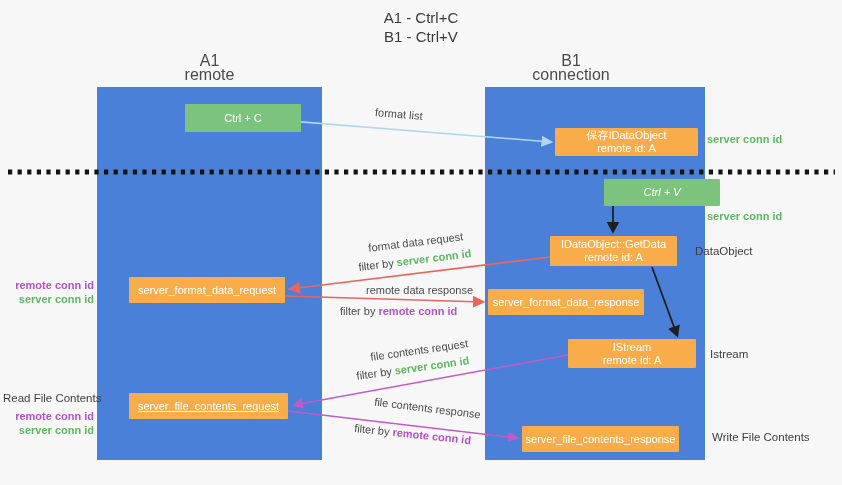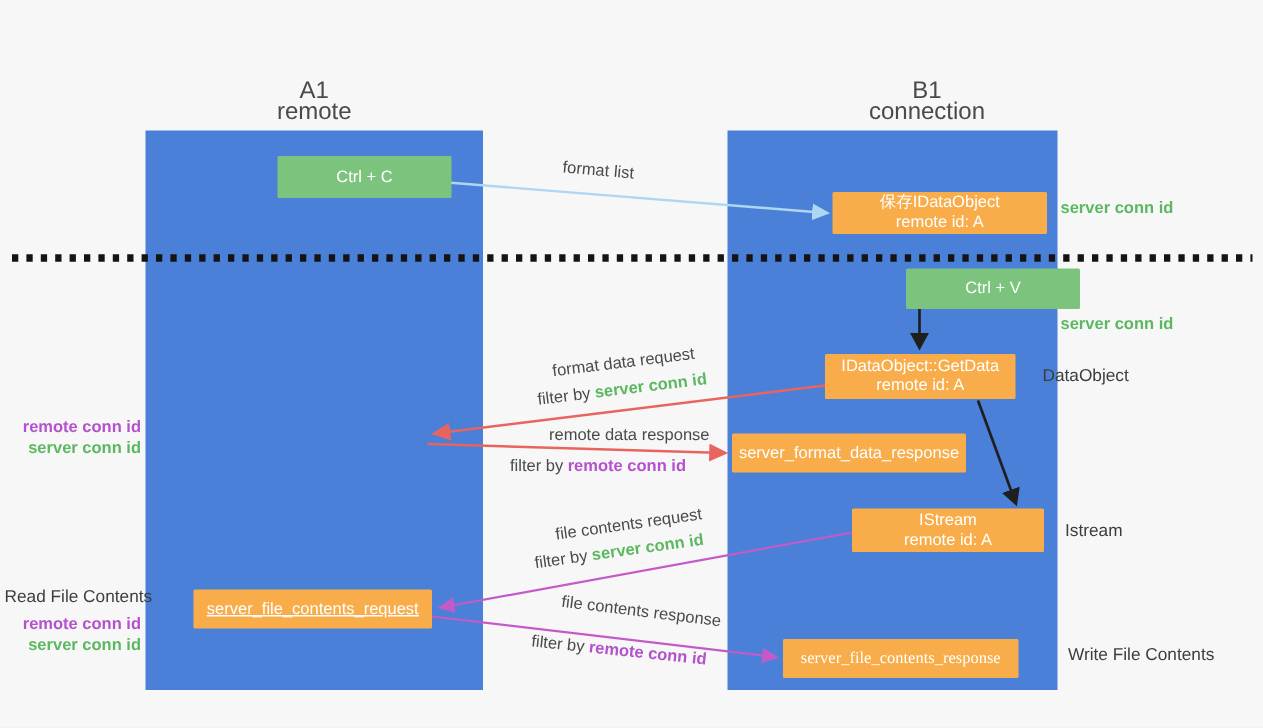--- a/index.html
+++ b/index.html
@@ -26,26 +26,30 @@
   .side-purple{font-size:11px;font-weight:bold;color:var(--text-purple,#b352cc);white-space:nowrap;}
   .side-dark{font-size:11.5px;color:#3d3d3d;white-space:nowrap;}
   .ralign{text-align:right;width:90px;}
   svg{position:absolute;top:0;left:0;pointer-events:none;}
 </style>
 </head>
 <body>
 
 <div id="stage">
 
+  <div class="abs title">
+    <div>A1 - Ctrl+C</div>
+    <div>B1 - Ctrl+V</div>
+  </div>
 
   <div class="abs lane-head" style="left:97px;top:54px;width:225px;">
     <div>A1</div>
     <div>remote</div>
   </div>
-  <div class="abs lane-head" style="left:508px;top:54px;width:220px;">
+  <div class="abs lane-head" style="left:461px;top:54px;width:220px;">
     <div>B1</div>
     <div>connection</div>
   </div>
 
   <div class="abs lane" style="left:97px;top:87px;width:225px;height:373px;"></div>
   <div class="abs lane" style="left:485px;top:87px;width:220px;height:373px;"></div>
 
   <svg width="842" height="485">
     <defs>
       <marker id="ah-blue" markerWidth="8" markerHeight="8" refX="6" refY="3.5" orient="auto">
@@ -81,44 +85,47 @@
 
   <div class="abs node green" style="left:137px;top:104px;width:116px;height:28px;">
     <div>Ctrl + C</div>
   </div>
 
   <div class="abs node orange" style="left:555px;top:128px;width:143px;height:28px;">
     <div>保存IDataObject</div>
     <div>remote id: A</div>
   </div>
 
-  <div class="abs node green" style="left:556px;top:179px;width:116px;height:27px;">
+  <div class="abs node green" style="left:556px;top:179px;width:116px;height:27px;font-style:italic;">
     <div>Ctrl + V</div>
   </div>
 
   <div class="abs node orange" style="left:550px;top:236px;width:127px;height:30px;">
     <div>IDataObject::GetData</div>
     <div>remote id: A</div>
   </div>
 
+  <div class="abs node orange" style="left:129px;top:277px;width:156px;height:26px;">
+    <div>server_format_data_request</div>
+  </div>
 
   <div class="abs node orange" style="left:488px;top:289px;width:156px;height:26px;">
     <div>server_format_data_response</div>
   </div>
 
   <div class="abs node orange" style="left:568px;top:339px;width:128px;height:29px;">
     <div>IStream</div>
     <div>remote id: A</div>
   </div>
 
   <div class="abs node orange" style="left:129px;top:393px;width:159px;height:26px;text-decoration:underline;">
     <div>server_file_contents_request</div>
   </div>
 
-  <div class="abs node orange" style="left:522px;top:426px;width:157px;height:26px;font-family:Liberation Serif, serif;">
+  <div class="abs node orange" style="left:522px;top:426px;width:157px;height:26px;">
     <div>server_file_contents_response</div>
   </div>
 
   <div class="abs lbl" style="left:375px;top:108px;transform:rotate(5deg);">format list</div>
 
   <div class="abs lbl" style="left:368px;top:236px;transform:rotate(-7deg);">format data request</div>
   <div class="abs lbl" style="left:358px;top:254px;transform:rotate(-7deg);">
     <span>filter by</span><span class="g">server conn id</span>
   </div>
 

